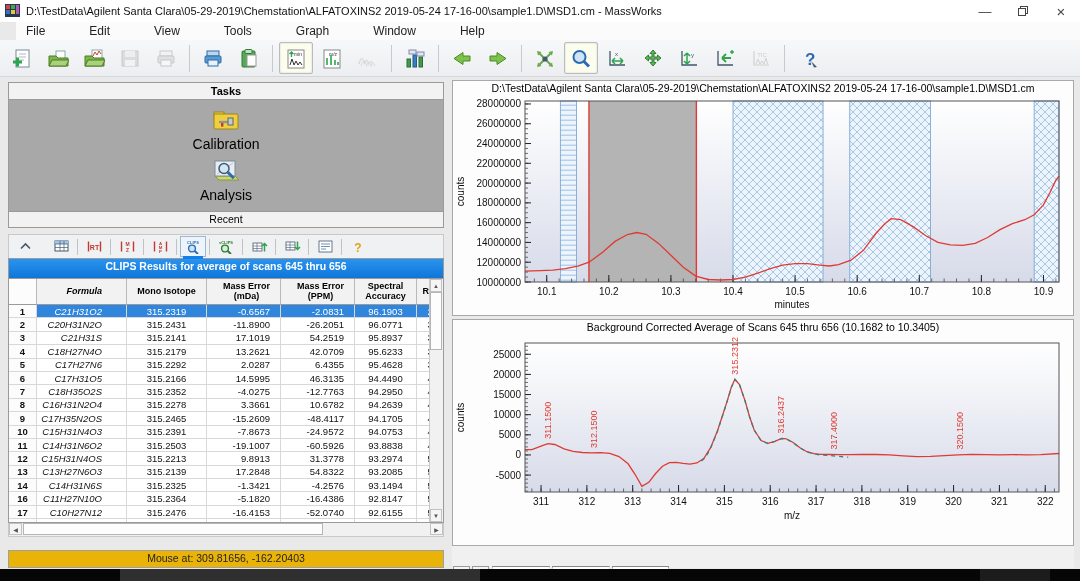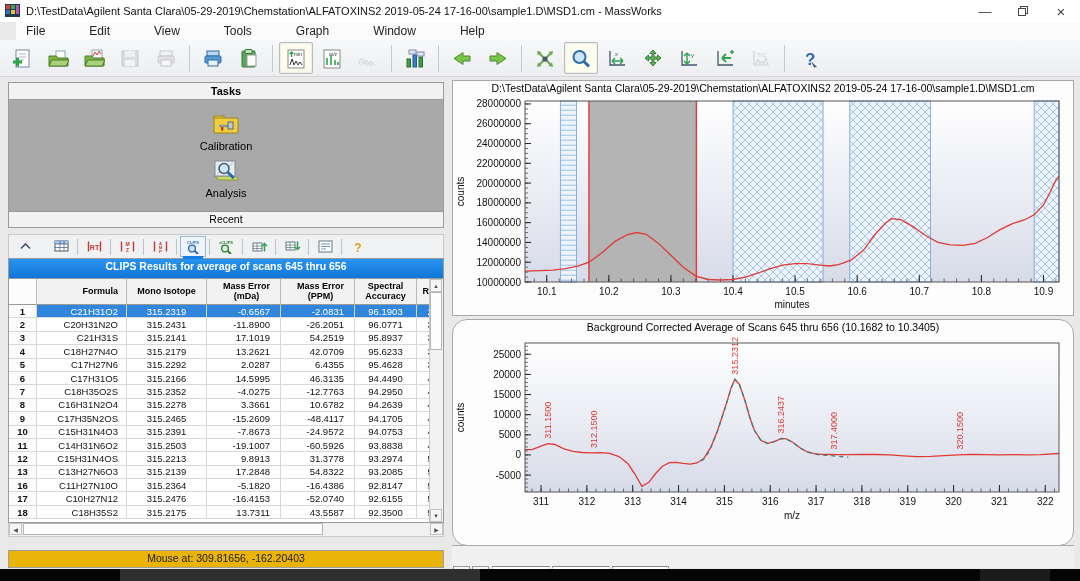--- a/index.html
+++ b/index.html
@@ -31,21 +31,21 @@
   .tb-sep{width:1px;height:27px;background:#c7cacd;margin:0 5px;}
   
   #workspace{position:absolute;left:0;top:77px;width:1080px;height:492px;background:#e9e9e9;}
   
   #left{position:absolute;left:8px;top:5px;width:436px;bottom:1px;display:flex;flex-direction:column;}
   #tasks-box{height:146px;margin-bottom:6px;border:1px solid #9a9a9a;display:flex;flex-direction:column;box-sizing:border-box;}
   .tasks-header{height:16px;background:#f2f2f2;border-bottom:1px solid #9a9a9a;font-size:11px;
                 font-weight:bold;text-align:center;line-height:16px;color:#000;}
   .tasks-body{flex:1;background:#a8a8a8;display:flex;flex-direction:column;align-items:center;justify-content:center;}
   .task-item{display:flex;flex-direction:column;align-items:center;margin:3px 0;}
-  .task-label{font-size:11px;color:#000;margin-top:1px;}
+  .task-label{font-size:14px;color:#000;margin-top:1px;}
   .tasks-footer{height:15px;background:#f2f2f2;border-top:1px solid #9a9a9a;font-size:10.5px;
                 text-align:center;line-height:15px;color:#000;}
   
   #rtoolbar{height:24px;display:flex;align-items:center;background:#f0f1f3;border:1px solid #c9c9c9;
             border-bottom:none;box-sizing:border-box;padding-left:3px;}
   .rtb-btn{width:24px;height:19px;display:flex;align-items:center;justify-content:center;
            border:1px solid transparent;position:relative;}
   .rtb-btn.pressed{background:#eef4fb;border:1px solid #9fb8d2;}
   .rtb-btn.pressed::after{content:"";position:absolute;left:2px;right:2px;bottom:-3px;height:3px;background:#1581e6;}
   .rtb-sep{width:1px;height:16px;background:#c0c3c6;margin:0 3px;}
@@ -58,21 +58,21 @@
   #grid-clip{position:absolute;left:0;top:0;right:13px;bottom:0;overflow:hidden;}
   .grid-row{display:grid;grid-template-columns:28px 90px 80px 74px 74px 62px 38px 30px;}
   .grid-head{height:26px;}
   .grid-head .cell{background:#f2f2f2;font-weight:bold;font-size:9px;line-height:1.1;
                    display:flex;align-items:center;justify-content:center;text-align:center;
                    border-right:1px solid #b9b9b9;border-bottom:1px solid #9a9a9a;white-space:pre-line;}
   .body-row{height:13.4px;}
   .body-row .cell{font-size:9.5px;display:flex;align-items:center;border-right:1px solid #d8d8d8;
                   border-bottom:1px solid #d8d8d8;color:#111;overflow:hidden;white-space:nowrap;box-sizing:border-box;}
   .cell.c0{justify-content:center;font-weight:bold;background:#fcfcfc;}
-  .cell.c1{justify-content:flex-end;padding-right:8px;}
+  .cell.c1{justify-content:flex-end;padding-right:24px;font-style:italic;}
   .cell.c2{justify-content:center;}
   .cell.c3,.cell.c4{justify-content:flex-end;padding-right:10px;}
   .cell.c5{justify-content:center;}
   .cell.c6{justify-content:center;}
   .body-row.selected .cell:not(.c0){background:#2f86dc;color:#fff;}
   
   .vscroll{position:absolute;right:0;top:0;bottom:0;width:13px;background:#f1f1f1;border-left:1px solid #c9c9c9;}
   .vs-btn{position:absolute;left:0;width:12px;height:13px;background:#f5f5f5;border:1px solid #c2c2c2;
           box-sizing:border-box;font-size:6px;display:flex;align-items:center;justify-content:center;color:#555;}
   .vs-thumb{position:absolute;left:0;width:12px;background:#fdfdfd;border:1px solid #b5b5b5;box-sizing:border-box;}
@@ -80,21 +80,21 @@
   .hs-btn{position:absolute;top:0;width:13px;height:12px;background:#f5f5f5;border:1px solid #c2c2c2;
           box-sizing:border-box;font-size:6px;display:flex;align-items:center;justify-content:center;color:#555;}
   .hs-thumb{position:absolute;top:0;height:12px;background:#fdfdfd;border:1px solid #b5b5b5;box-sizing:border-box;}
   
   #statusbar{height:16px;margin-top:13px;background:#eab308;border:1px solid #9f9f9f;
              font-size:10.5px;text-align:center;line-height:15px;color:#222;}
   
   #right{position:absolute;left:449px;top:3px;right:4px;bottom:1px;}
   .chart-box{position:absolute;left:3px;right:2px;background:#fdfdfe;border:1px solid #a8a8a8;box-sizing:border-box;}
   #chart0{top:0;height:236px;}
-  #chart1{top:239px;height:227px;border-radius:15px;}
+  #chart1{top:239px;height:227px;}
   .chart-title{height:15px;font-size:10.5px;color:#000;text-align:center;line-height:15px;
                white-space:nowrap;overflow:hidden;}
   
   #tabstrip{position:absolute;left:3px;right:2px;bottom:0;height:23px;background:#f0f0f0;
             border-top:1px solid #aaa;display:flex;align-items:flex-start;padding-top:20px;box-sizing:border-box;}
   .tab-arrow{width:15px;height:16px;border:1px solid #9a9a9a;background:#f5f5f5;font-size:7px;
              display:flex;align-items:center;justify-content:center;color:#333;margin:0 1px;}
   .tab{height:17px;padding:0 14px;margin-left:2px;background:#fff;border:1px solid #888;border-bottom:none;
        clip-path:polygon(0 0,100% 0,calc(100% - 7px) 100%,7px 100%);
        font-size:10px;line-height:17px;color:#000;}
@@ -574,20 +574,29 @@
                 <div class="cell c6">521</div>
               </div>
               <div class="grid-row body-row">
                 <div class="cell c0">13</div>
                 <div class="cell c1">C13H27N6O3</div>
                 <div class="cell c2">315.2139</div>
                 <div class="cell c3">17.2848</div>
                 <div class="cell c4">54.8322</div>
                 <div class="cell c5">93.2085</div>
                 <div class="cell c6">528</div>
+              </div>
+              <div class="grid-row body-row">
+                <div class="cell c0">14</div>
+                <div class="cell c1">C14H31N6S</div>
+                <div class="cell c2">315.2325</div>
+                <div class="cell c3">-1.3421</div>
+                <div class="cell c4">-4.2576</div>
+                <div class="cell c5">93.1494</div>
+                <div class="cell c6">532</div>
               </div>
               <div class="grid-row body-row">
                 <div class="cell c0">16</div>
                 <div class="cell c1">C11H27N10O</div>
                 <div class="cell c2">315.2364</div>
                 <div class="cell c3">-5.1820</div>
                 <div class="cell c4">-16.4386</div>
                 <div class="cell c5">92.8147</div>
                 <div class="cell c6">558</div>
               </div>

